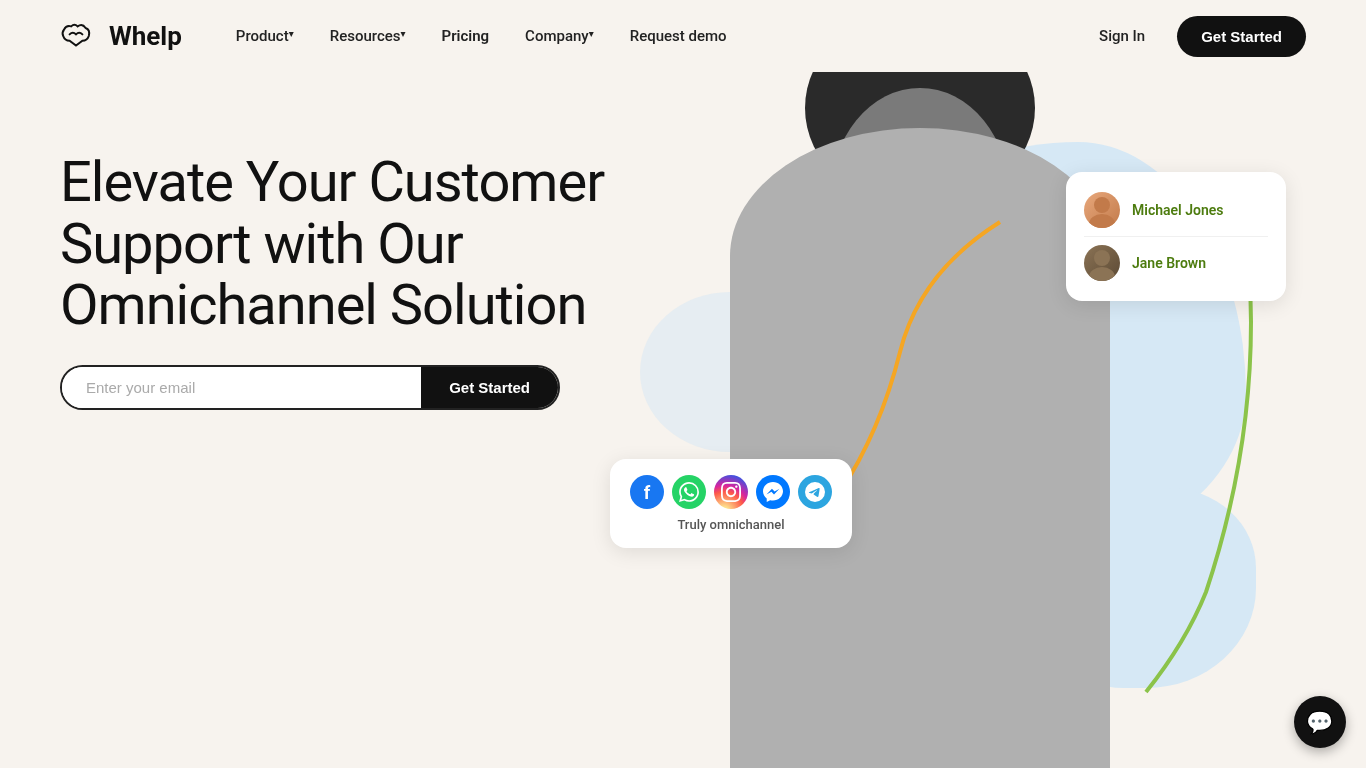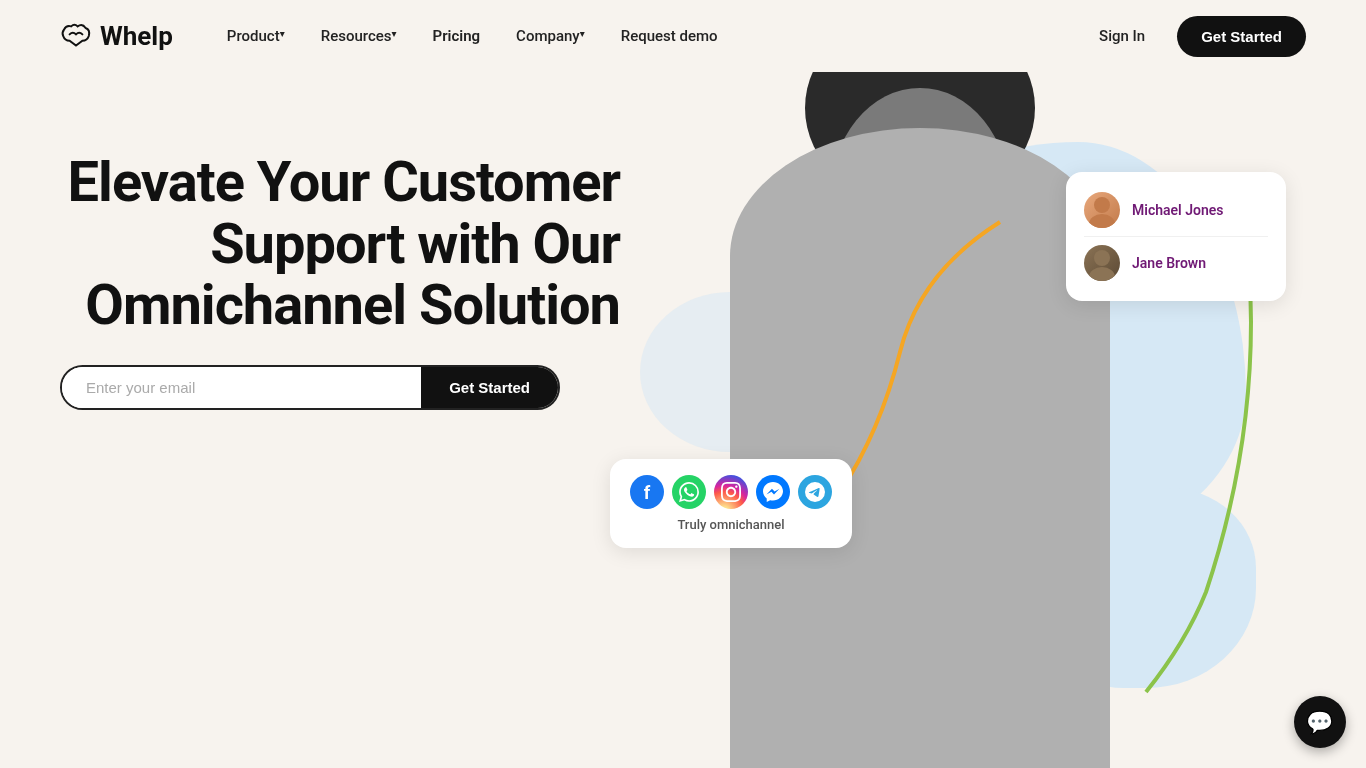--- a/index.html
+++ b/index.html
@@ -18,21 +18,21 @@
       align-items: center;
       padding: 0 60px;
       height: 72px;
       background: #f7f3ee;
       position: relative;
       z-index: 10;
     }
     .nav-logo {
       display: flex;
       align-items: center;
-      gap: 8px;
+      gap: 17px;
       font-size: 26px;
       font-weight: 700;
       color: #111;
       text-decoration: none;
       margin-right: 40px;
     }
     .nav-logo svg {
       width: 32px;
       height: 32px;
     }
@@ -89,26 +89,25 @@
       height: calc(768px - 72px);
       position: relative;
     }
     .hero-left {
       flex: 0 0 560px;
       padding-top: 40px;
       z-index: 5;
     }
     .hero-title {
       font-size: 56px;
-      font-weight: 700;
+      font-weight: 400;
       line-height: 1.1;
       color: #111;
       margin-bottom: 28px;
       letter-spacing: -1px;
-      text-align: right;
     }
     .hero-subtitle {
       font-size: 15px;
       line-height: 1.7;
       color: #555;
       margin-bottom: 40px;
       max-width: 500px;
     }
     .email-cta {
       display: flex;
@@ -206,21 +205,21 @@
     }
     .avatar-michael {
       background: linear-gradient(135deg, #e8a87c, #c27a4a);
     }
     .avatar-jane {
       background: linear-gradient(135deg, #8b7355, #5c4a35);
     }
     .agent-name {
       font-size: 14px;
       font-weight: 600;
-      color: #701a75;
+      color: #4d7c0f;
     }
     .agents-card hr {
       border: none;
       border-top: 1px solid #f0f0f0;
       margin: 2px 0;
     }
 
     
     .omni-card {
       bottom: 220px;

